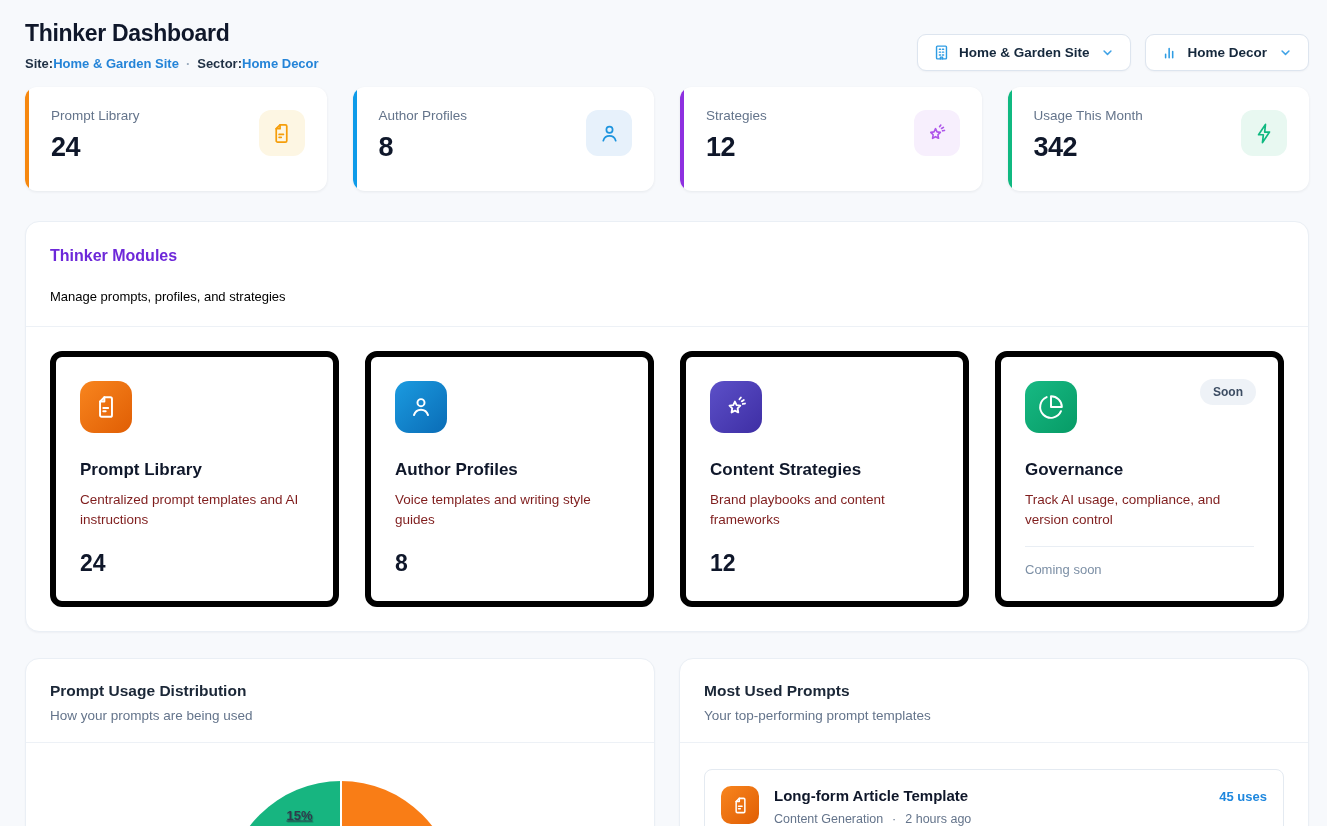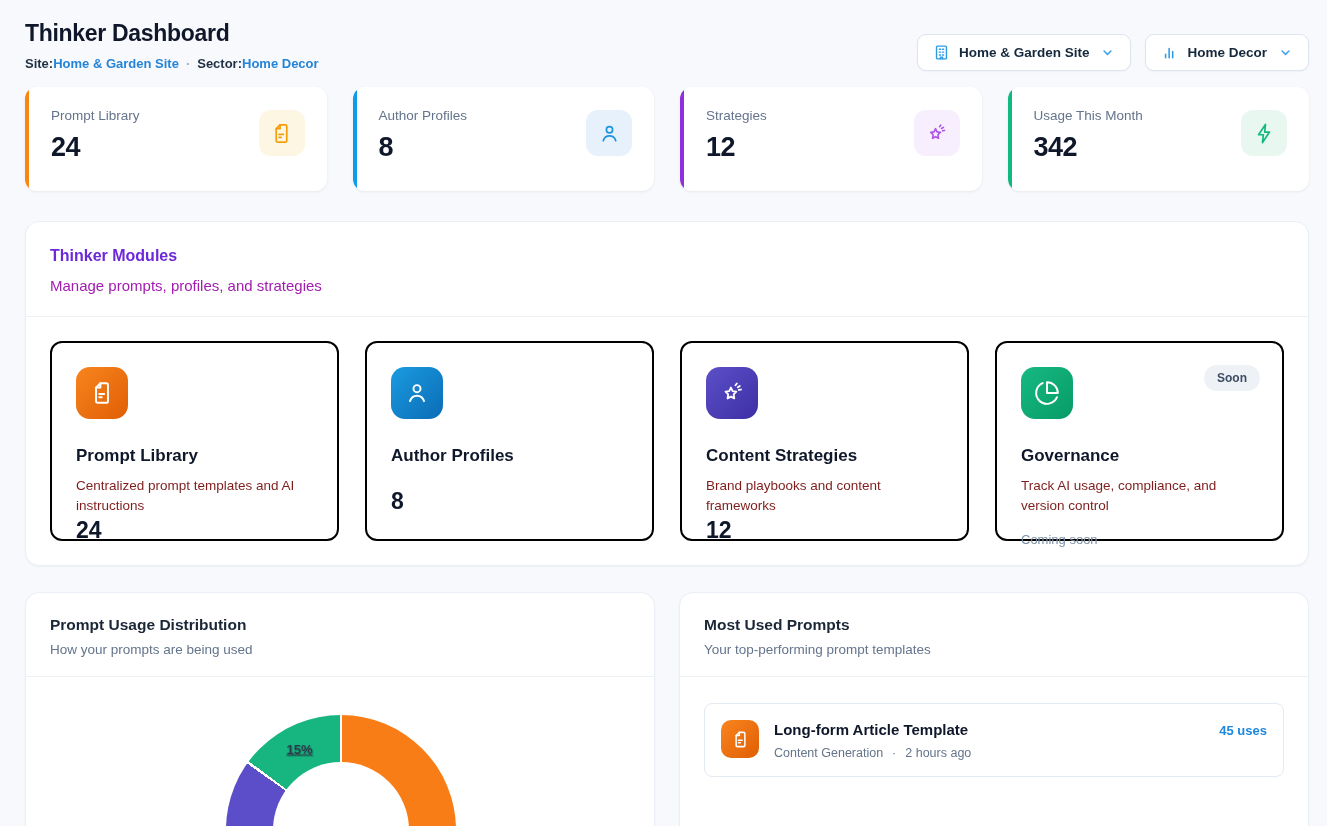--- a/index.html
+++ b/index.html
@@ -40,26 +40,26 @@
   .stat-value { font-size:27px; font-weight:700; color:#0f172a; margin-top:9px; letter-spacing:-0.5px; }
   .stat-icon { width:46px; height:46px; border-radius:12px; display:flex; align-items:center; justify-content:center; margin-top:2px; }
 
   
   .panel {
     background:#fff; border:1px solid #eaeff5; border-radius:14px; margin-top:30px;
     box-shadow:0 1px 2px rgba(16,24,40,.04);
   }
   .panel-header { padding:25px 24px 22px; }
   .panel-title { font-size:16px; font-weight:700; color:#6d28d9; }
-  .panel-sub { font-size:15px; color:#a21caf; margin-top:12px; }
+  .panel-sub { font-size:13px; color:#000000; margin-top:24px; }
   .divider { height:1px; background:#edf1f6; }
   .panel-body { padding:24px; display:grid; grid-template-columns:repeat(4,1fr); gap:26px; }
   .module-card {
-    position:relative; border:2px solid #000000; border-radius:12px; background:#fff;
-    height:200px; padding:24px; display:flex; flex-direction:column; cursor:pointer;
+    position:relative; border:6px solid #000000; border-radius:12px; background:#fff;
+    height:256px; padding:24px; display:flex; flex-direction:column; cursor:pointer;
   }
   .module-icon { width:52px; height:52px; border-radius:14px; color:#fff; display:flex; align-items:center; justify-content:center; flex:none; }
   .module-title { font-size:17px; font-weight:700; color:#0f172a; margin-top:27px; }
   .module-desc { font-size:13.5px; color:#7f1d1d; line-height:1.5; margin-top:10px; }
   .module-stat { font-size:23px; font-weight:700; color:#0f172a; margin-top:auto; }
   .module-divider { height:1px; background:#e9eef4; margin-top:auto; }
   .module-footer { font-size:13px; color:#7c8fa5; margin-top:15px; }
   .soon-badge {
     position:absolute; top:22px; right:22px; background:#eef2f7; color:#3d4d63;
     font-size:12px; font-weight:700; padding:6px 13px; border-radius:999px;
@@ -229,20 +229,21 @@
       </div>
 
       <div class="module-card">
         <div class="module-icon" style="background: linear-gradient(135deg, rgb(27, 155, 224), rgb(10, 108, 182));">
           <svg width="26" height="26" viewBox="0 0 24 24" fill="none" stroke="currentColor" stroke-width="1.8" stroke-linecap="round">
               <circle cx="12" cy="8" r="3.25"></circle>
               <path d="M5.5 19.5c1-3.3 3.5-5 6.5-5s5.5 1.7 6.5 5"></path>
             </svg>
         </div>
         <div class="module-title">Author Profiles</div>
+        <div class="module-desc">Voice templates and writing style guides</div>
         <div class="module-stat">8</div>
       </div>
 
       <div class="module-card">
         <div class="module-icon" style="background: linear-gradient(135deg, rgb(92, 80, 200), rgb(62, 46, 164));">
           <svg width="26" height="26" viewBox="0 0 24 24" fill="none" stroke="currentColor" stroke-width="1.7" stroke-linecap="round" stroke-linejoin="round">
               <path d="M11 7l1.55 3.3 3.45.5-2.5 2.55.6 3.65L11 15.3 7.9 17l.6-3.65L6 10.8l3.45-.5z"></path>
               <path d="M15.2 4.9l1.3-1.7M17.3 6.8l1.9-1.2M18.3 9.2l2-.4"></path>
             </svg>
         </div>

